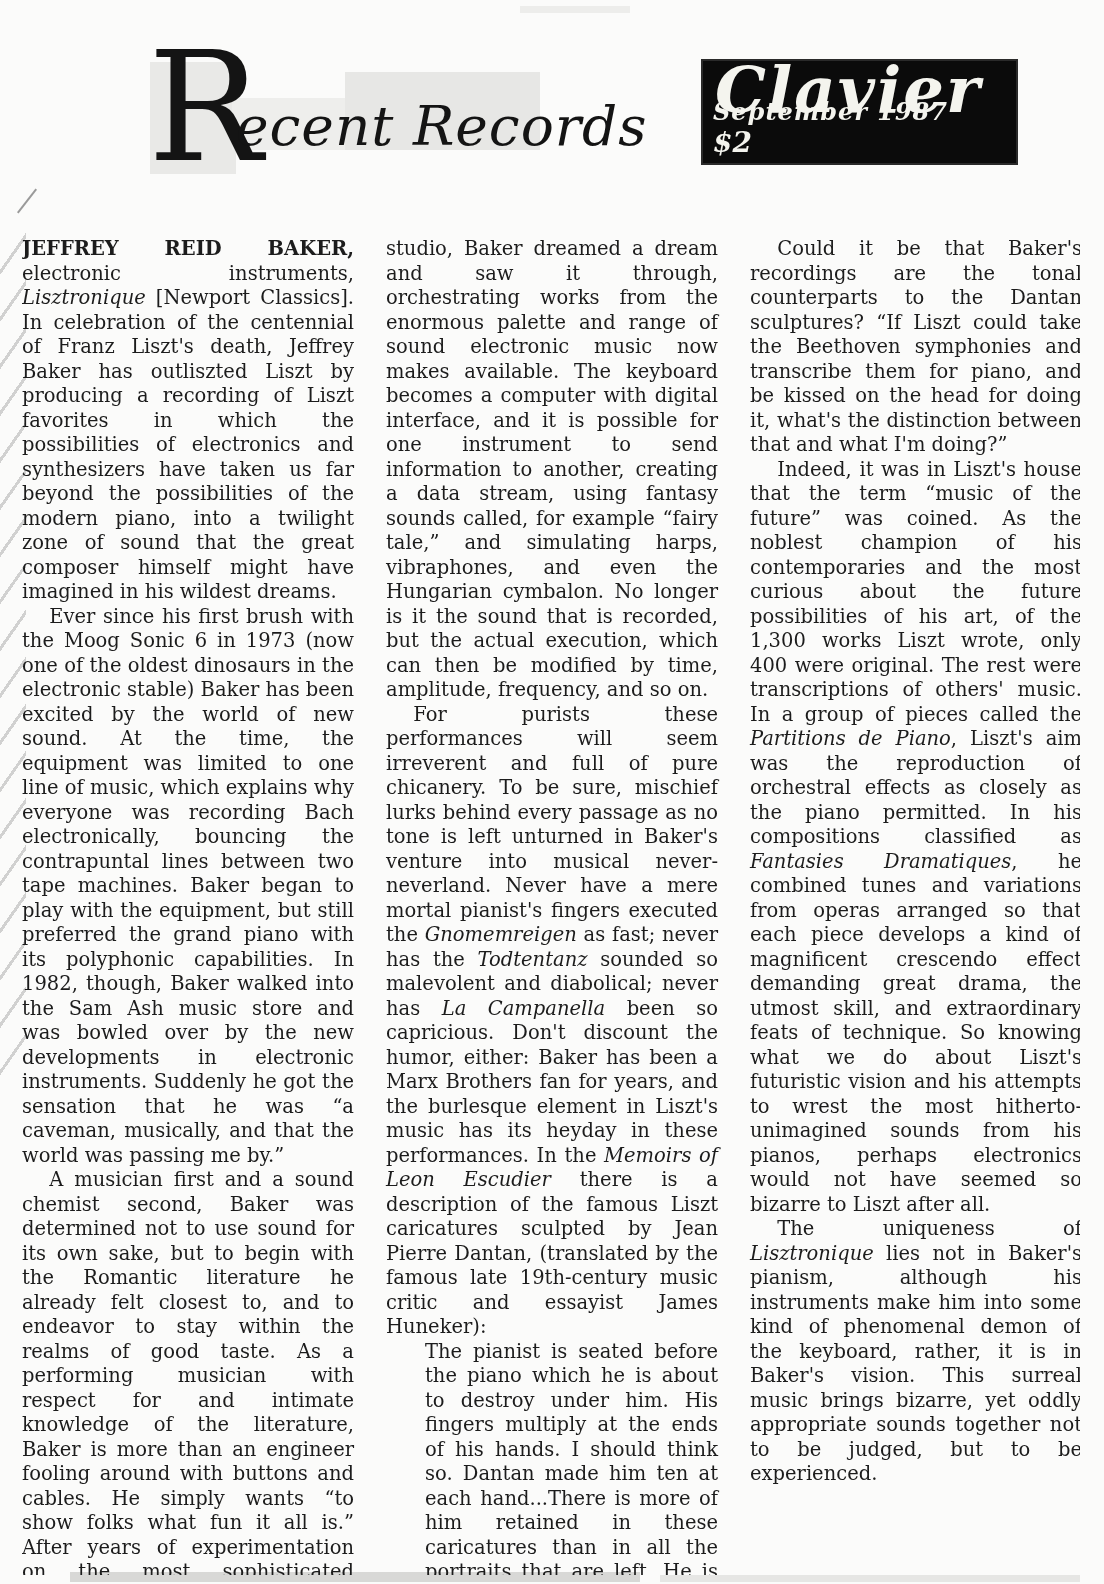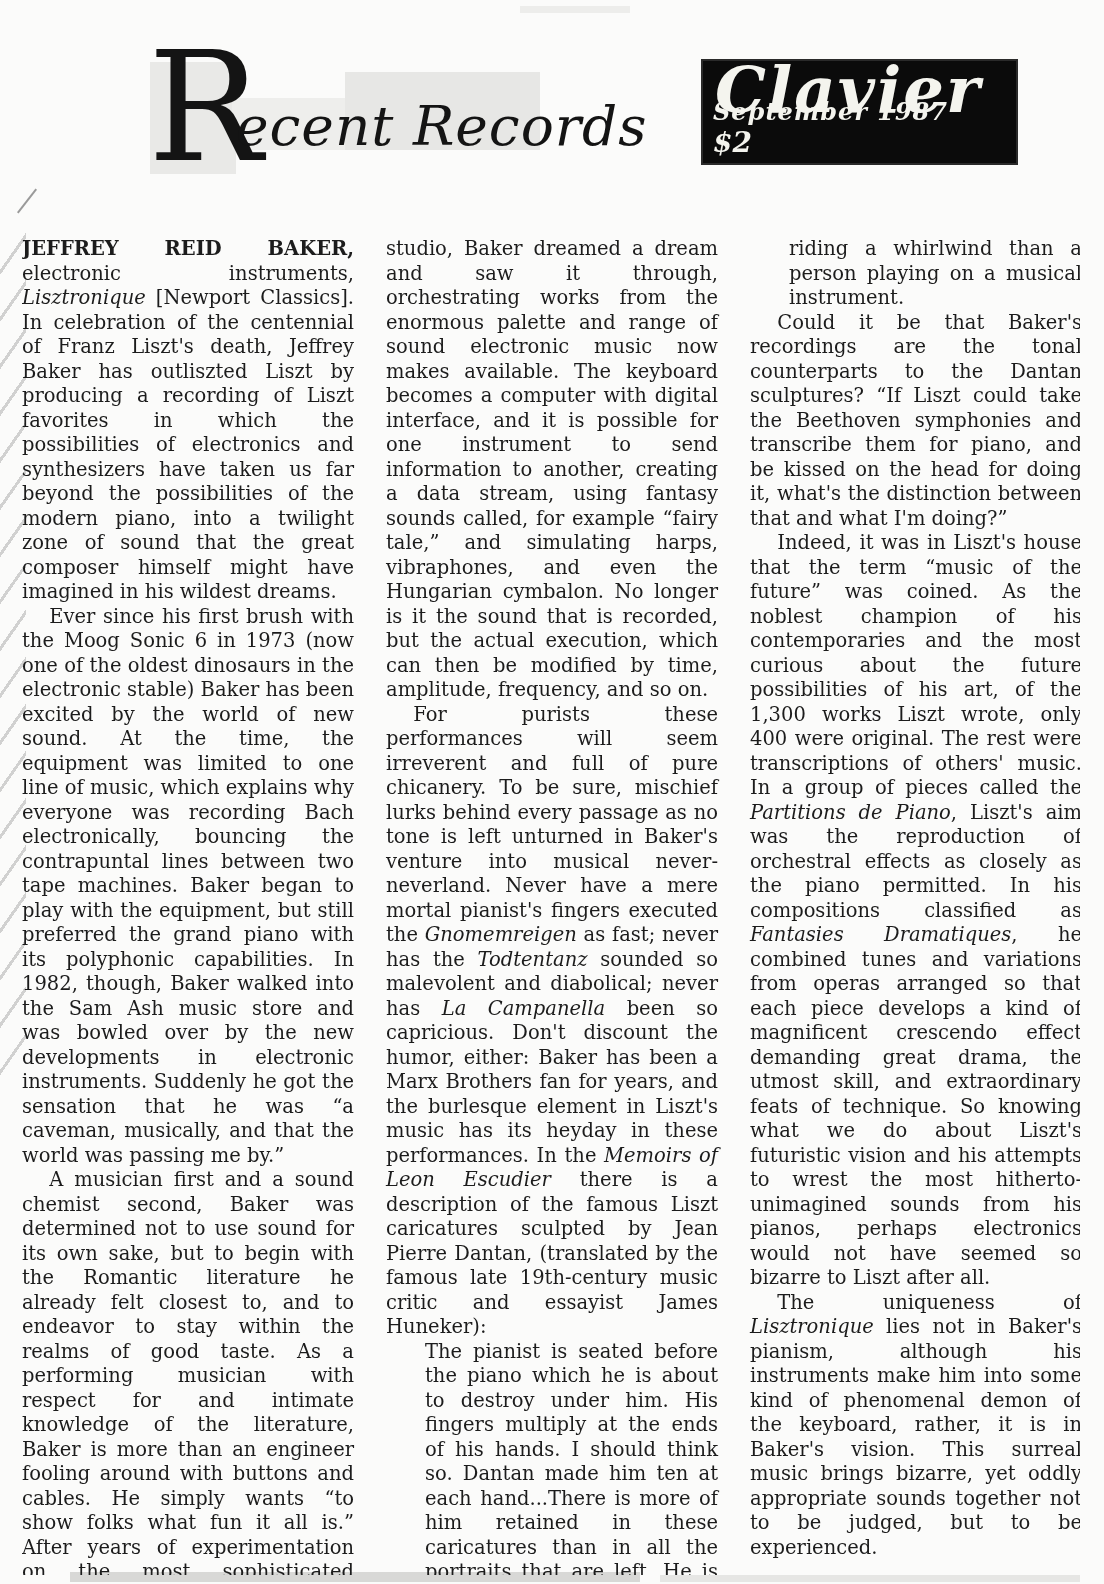--- a/index.html
+++ b/index.html
@@ -111,18 +111,17 @@
       <p class="block lead-paragraph"><span class="bold">JEFFREY REID BAKER,</span><span class="normal"> electronic instruments, </span><span class="italic">Lisztronique</span><span class="normal"> [Newport Classics]. In celebration of the centennial of Franz Liszt's death, Jeffrey Baker has outliszted Liszt by producing a recording of Liszt favorites in which the possibilities of electronics and synthesizers have taken us far beyond the possibilities of the modern piano, into a twilight zone of sound that the great composer himself might have imagined in his wildest dreams.</span></p>
       <p class="block paragraph"><span class="normal">Ever since his first brush with the Moog Sonic 6 in 1973 (now one of the oldest dinosaurs in the electronic stable) Baker has been excited by the world of new sound. At the time, the equipment was limited to one line of music, which explains why everyone was recording Bach electronically, bouncing the contrapuntal lines between two tape machines. Baker began to play with the equipment, but still preferred the grand piano with its polyphonic capabilities. In 1982, though, Baker walked into the Sam Ash music store and was bowled over by the new developments in electronic instruments. Suddenly he got the sensation that he was “a caveman, musically, and that the world was passing me by.”</span></p>
       <p class="block paragraph continues"><span class="normal">A musician first and a sound chemist second, Baker was determined not to use sound for its own sake, but to begin with the Romantic literature he already felt closest to, and to endeavor to stay within the realms of good taste. As a performing musician with respect for and intimate knowledge of the literature, Baker is more than an engineer fooling around with buttons and cables. He simply wants “to show folks what fun it all is.” After years of experimentation on the most sophisticated equipment which he acquired slowly but surely in his</span></p>
     </div>
     <div class="column">
       <p class="block lead-paragraph"><span class="normal">studio, Baker dreamed a dream and saw it through, orchestrating works from the enormous palette and range of sound electronic music now makes available. The keyboard becomes a computer with digital interface, and it is possible for one instrument to send information to another, creating a data stream, using fantasy sounds called, for example “fairy tale,” and simulating harps, vibraphones, and even the Hungarian cymbalon. No longer is it the sound that is recorded, but the actual execution, which can then be modified by time, amplitude, frequency, and so on.</span></p>
       <p class="block paragraph"><span class="normal">For purists these performances will seem irreverent and full of pure chicanery. To be sure, mischief lurks behind every passage as no tone is left unturned in Baker's venture into musical never-neverland. Never have a mere mortal pianist's fingers executed the </span><span class="italic">Gnomemreigen</span><span class="normal"> as fast; never has the </span><span class="italic">Todtentanz</span><span class="normal"> sounded so malevolent and diabolical; never has </span><span class="italic">La Campanella</span><span class="normal"> been so capricious. Don't discount the humor, either: Baker has been a Marx Brothers fan for years, and the burlesque element in Liszt's music has its heyday in these performances. In the </span><span class="italic">Memoirs of Leon Escudier</span><span class="normal"> there is a description of the famous Liszt caricatures sculpted by Jean Pierre Dantan, (translated by the famous late 19th-century music critic and essayist James Huneker):</span></p>
       <p class="block quote continues"><span class="normal">The pianist is seated before the piano which he is about to destroy under him. His fingers multiply at the ends of his hands. I should think so. Dantan made him ten at each hand...There is more of him retained in these caricatures than in all the portraits that are left. He is better burlesqued than idealized ...he is more like a man</span></p>
     </div>
     <div class="column">
-      <p class="block quote-continuation"><span class="normal">riding a whirlwind than a person playing on a musical instrument.</span></p>
       <p class="block paragraph"><span class="normal">Could it be that Baker's recordings are the tonal counterparts to the Dantan sculptures? “If Liszt could take the Beethoven symphonies and transcribe them for piano, and be kissed on the head for doing it, what's the distinction between that and what I'm doing?”</span></p>
       <p class="block paragraph"><span class="normal">Indeed, it was in Liszt's house that the term “music of the future” was coined. As the noblest champion of his contemporaries and the most curious about the future possibilities of his art, of the 1,300 works Liszt wrote, only 400 were original. The rest were transcriptions of others' music. In a group of pieces called the </span><span class="italic">Partitions de Piano</span><span class="normal">, Liszt's aim was the reproduction of orchestral effects as closely as the piano permitted. In his compositions classified as </span><span class="italic">Fantasies Dramatiques</span><span class="normal">, he combined tunes and variations from operas arranged so that each piece develops a kind of magnificent crescendo effect demanding great drama, the utmost skill, and extraordinary feats of technique. So knowing what we do about Liszt's futuristic vision and his attempts to wrest the most hitherto-unimagined sounds from his pianos, perhaps electronics would not have seemed so bizarre to Liszt after all.</span></p>
       <p class="block paragraph"><span class="normal">The uniqueness of </span><span class="italic">Lisztronique</span><span class="normal"> lies not in Baker's pianism, although his instruments make him into some kind of phenomenal demon of the keyboard, rather, it is in Baker's vision. This surreal music brings bizarre, yet oddly appropriate sounds together not to be judged, but to be experienced.</span></p>
     </div>
   </div>
 
 </body></html>

